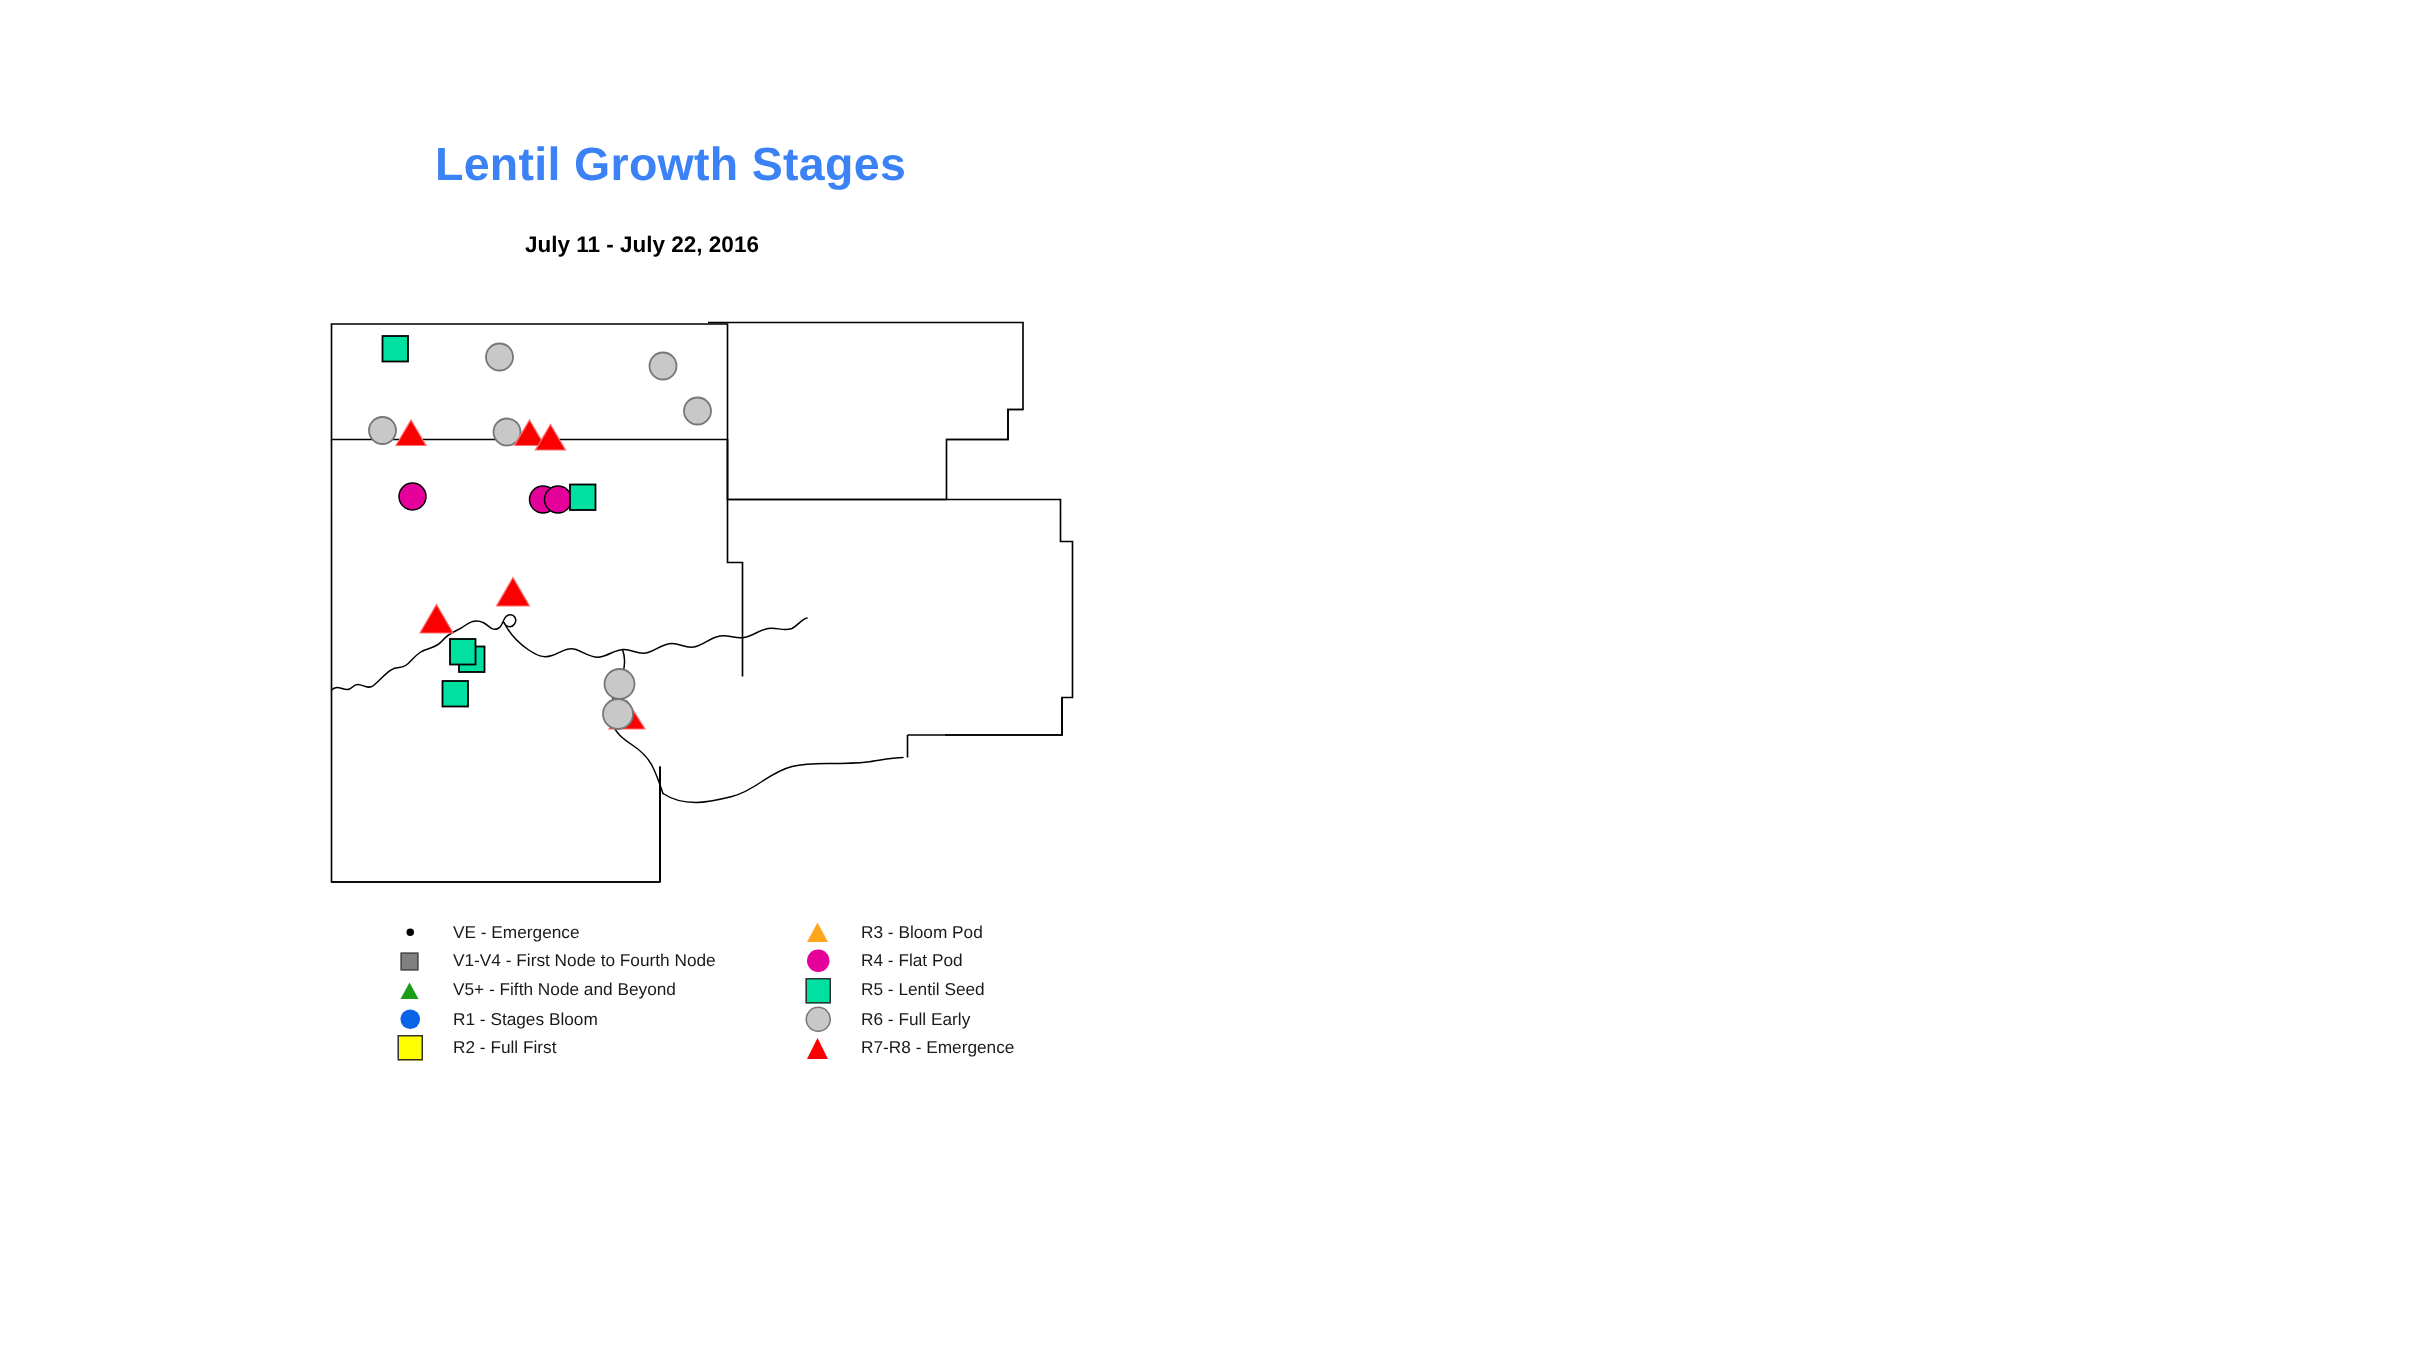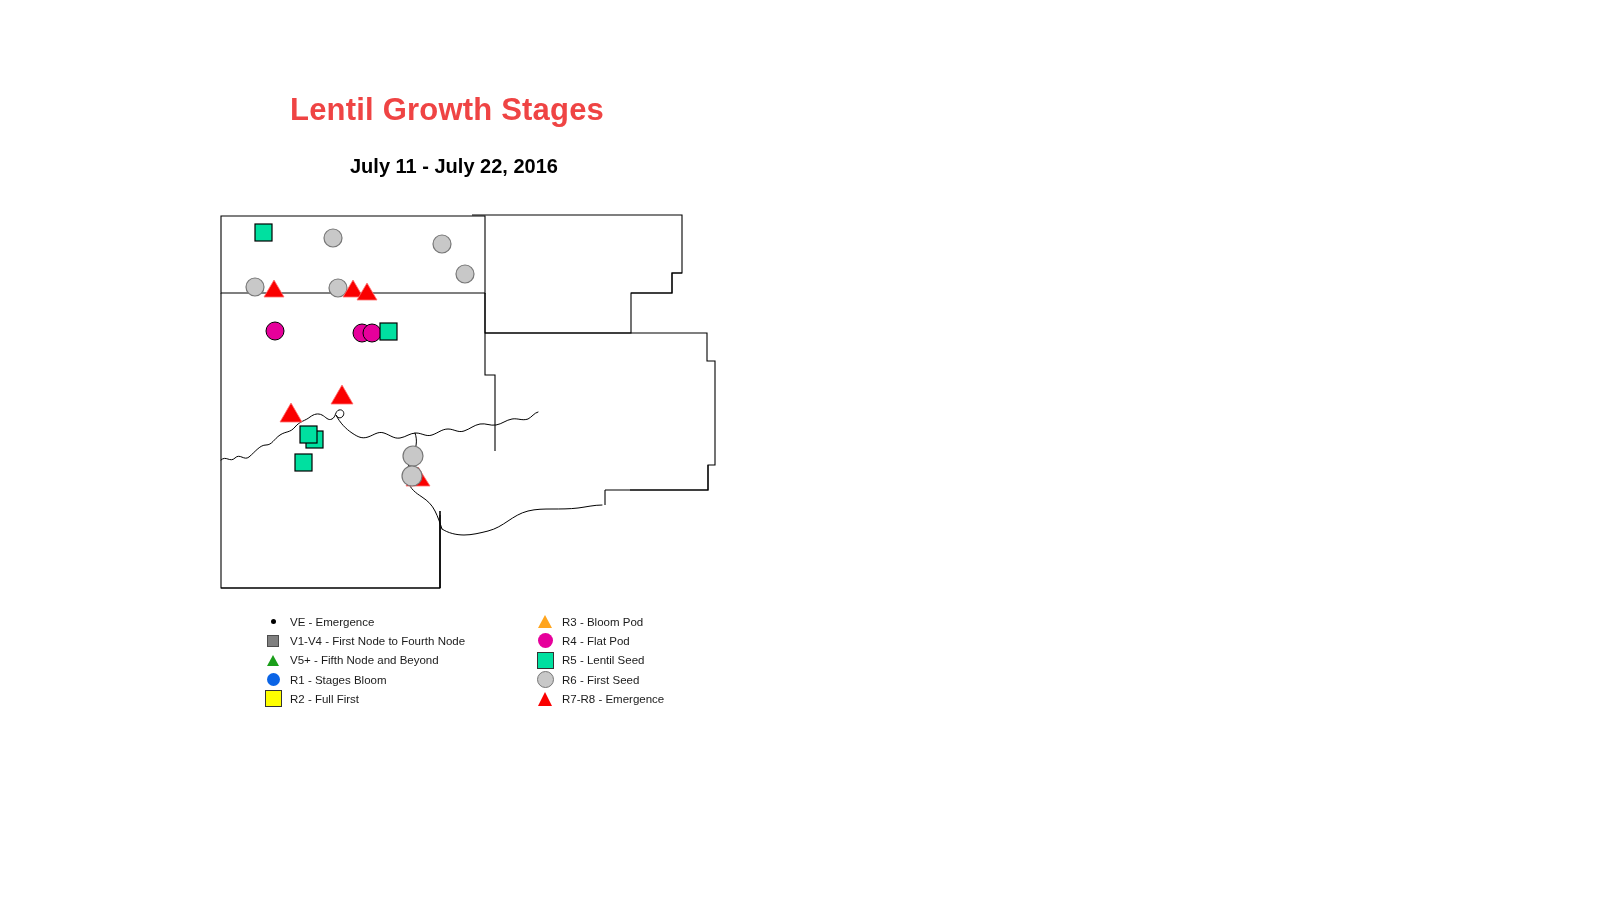--- a/index.html
+++ b/index.html
@@ -22,29 +22,29 @@
     width: 1612px;
     height: 900px;
   }
 
   .title {
     position: absolute;
     left: 290px;
     top: 92px;
     font-size: 31px;
     font-weight: bold;
-    color: #ef4444;
+    color: #3b82f6;
     letter-spacing: 0.2px;
     white-space: nowrap;
   }
   .subtitle {
     position: absolute;
     left: 350px;
     top: 155px;
-    font-size: 20px;
+    font-size: 15px;
     font-weight: bold;
     color: #000000;
     white-space: nowrap;
   }
 
   .map-canvas {
     position: absolute;
     left: 210px;
     top: 205px;
     width: 530px;
@@ -73,21 +73,21 @@
   .legend-swatch {
     width: 22px;
     display: flex;
     align-items: center;
     justify-content: center;
     flex: 0 0 22px;
   }
   .legend-label {
     font-size: 11.5px;
     color: #1a1a1a;
-    margin-left: 6px;
+    margin-left: 18px;
     font-family: "Liberation Sans", sans-serif;
   }
 
   
   .sw-dot {
     width: 5px; height: 5px; border-radius: 50%;
     background: #000000;
   }
   .sw-square {
     width: 10px; height: 10px;
@@ -272,21 +272,21 @@
         <span class="legend-swatch">
           <span class="sw-square big" style="background:#00e0a0;"></span>
         </span>
         <span class="legend-label">R5 - Lentil Seed</span>
       </div>
 
       <div class="legend-row">
         <span class="legend-swatch">
           <span class="sw-circle" style="width:15px;height:15px;background:#c8c8c8;border:1px solid #777777;display:block;"></span>
         </span>
-        <span class="legend-label">R6 - First Seed</span>
+        <span class="legend-label">R6 - Full Early</span>
       </div>
 
       <div class="legend-row">
         <span class="legend-swatch">
           <span class="sw-tri" style="border-bottom:14px solid #fa0000;"></span>
         </span>
         <span class="legend-label">R7-R8 - Emergence</span>
       </div>
 
     </div>

